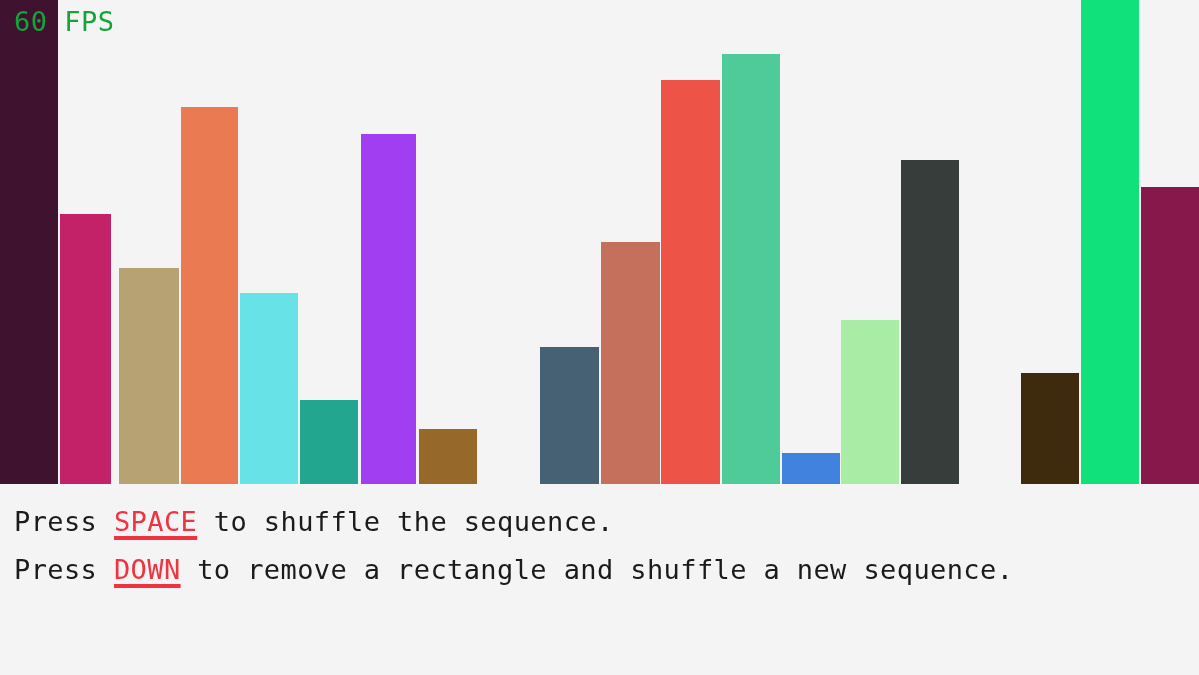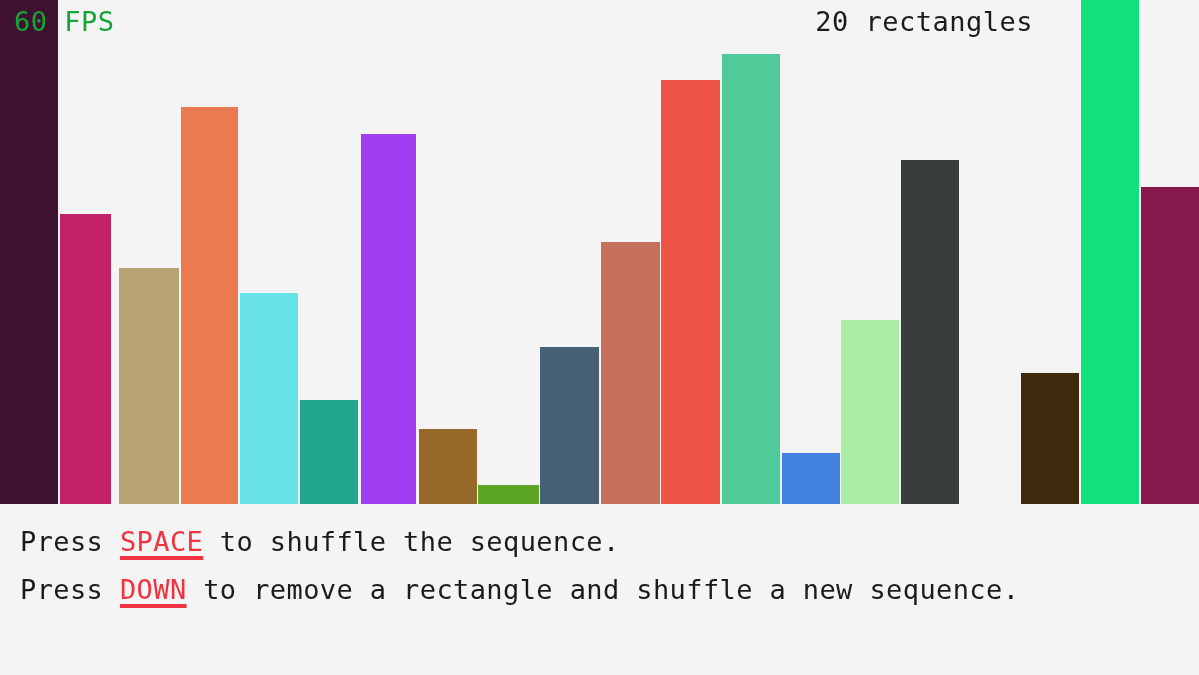--- a/index.html
+++ b/index.html
@@ -51,25 +51,25 @@
     line-height: 30px;
     letter-spacing: 0.5px;
     color: #1b1b1b;
     font-family: "DejaVu Sans Mono", "Liberation Mono", monospace;
     white-space: nowrap;
   }
   
   #instructions {
     position: absolute;
     left: 0;
-    top: 504px;
+    top: 484px;
     width: 1199px;
     height: 167px;
     background: #f4f4f4;
-    padding: 14px 0 0 20px;
+    padding: 14px 0 0 14px;
     box-sizing: border-box;
   }
   .instruction-line {
     font-size: 27px;
     line-height: 48px;
     letter-spacing: 0.4px;
     color: #1b1b1b;
     white-space: nowrap;
     font-family: "DejaVu Sans Mono", "Liberation Mono", monospace;
   }
@@ -103,21 +103,20 @@
       <div class="bar" style="left: 841px; width: 58px; height: 188px; background: rgb(168, 236, 165);"></div>
       <div class="bar" style="left: 901px; width: 58px; height: 348px; background: rgb(55, 61, 58);"></div>
       <div class="bar" style="left: 961px; width: 58px; height: 0px; background: rgb(244, 244, 244);"></div>
       <div class="bar" style="left: 1021px; width: 58px; height: 135px; background: rgb(62, 42, 13);"></div>
       <div class="bar" style="left: 1081px; width: 58px; height: 508px; background: rgb(17, 225, 122);"></div>
       <div class="bar" style="left: 1141px; width: 58px; height: 321px; background: rgb(134, 24, 76);"></div>
     </div>
 
   <div id="fps-label" style="color: rgb(19, 165, 56);">60 FPS</div>
 
-  <div id="count-label" style="color: rgb(27, 27, 27);">20 rectangles</div>
 
   <div id="instructions">
 
     <div class="instruction-line">
       <span>Press </span><span class="key" style="color: rgb(239, 51, 64); text-decoration-color: rgb(239, 51, 64);">SPACE</span><span> to shuffle the sequence.</span>
     </div>
 
 
     <div class="instruction-line">
       <span>Press </span><span class="key" style="color: rgb(239, 51, 64); text-decoration-color: rgb(239, 51, 64);">DOWN</span><span> to remove a rectangle and shuffle a new sequence.</span>

